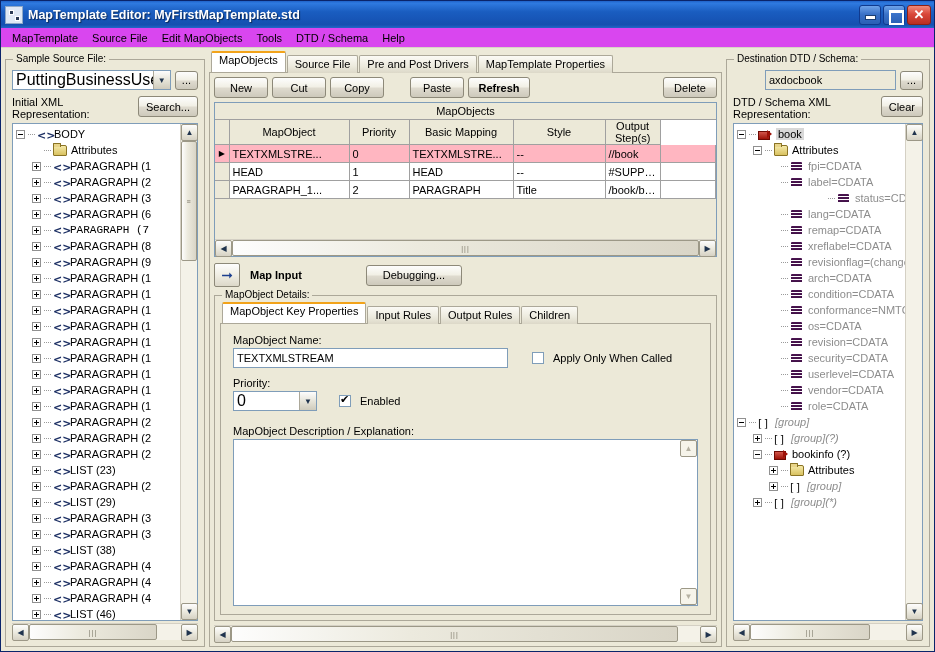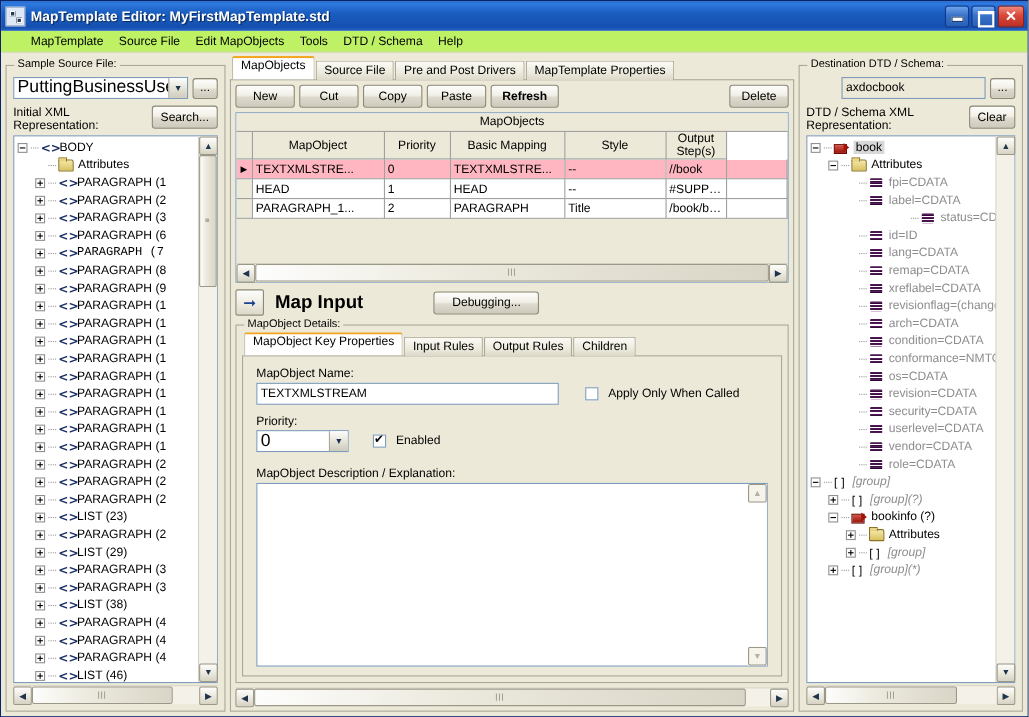--- a/index.html
+++ b/index.html
@@ -65,23 +65,23 @@
     background:transparent; border:2px solid #fff; border-top-width:3px;
   }
   .wb-close::after {
     content:"\2715"; position:absolute; left:0; top:0; right:0;
     text-align:center; color:#fff; font-size:13px; font-weight:bold;
     line-height:18px;
   }
   
   .menubar {
     height: 20px; flex: 0 0 20px;
-    background: #bef264;
+    background: #d946ef;
     display: flex; align-items: center;
-    padding-left: 20px;
+    padding-left: 4px;
     border-bottom: 1px solid #d8d4c4;
   }
   .menu-item { padding: 2px 7px; font-size: 11px; color: #000; white-space: nowrap; }
   
   .body {
     flex: 1 1 auto; display: flex;
     padding: 4px; gap: 4px;
     background: #ece9d8;
     overflow: hidden;
   }
@@ -575,21 +575,21 @@
         <div class="tab">Pre and Post Drivers</div>
         <div class="tab">MapTemplate Properties</div>
       </div>
 
       <div class="tabpanel">
 
         <div class="row" style="margin-bottom:4px;">
           <div class="btn" style="width:54px;">New</div>
           <div class="btn" style="width:54px;">Cut</div>
           <div class="btn" style="width:54px;">Copy</div>
-          <div class="btn" style="width:54px;">Paste</div>
+          <div class="btn" style="width:54px;margin-left:22px;">Paste</div>
           <div class="btn bold" style="width:62px;">Refresh</div>
           <div class="spacer"></div>
           <div class="btn" style="width:54px;">Delete</div>
         </div>
 
         <div class="grid-outer" style="height:155px;">
           <div class="grid-caption">MapObjects</div>
           <table class="grid">
             <colgroup>
               <col style="width:14px">
@@ -646,21 +646,21 @@
               <div class="sb-thumb" style="top:0;bottom:0;left:0;right:0;">
                 <div class="grip">|||</div>
               </div>
             </div>
             <div class="sb-btn">▶</div>
           </div>
         </div>
 
         <div class="row" style="margin:6px 0 4px 0;">
           <div class="arrowbtn">➞</div>
-          <div class="label bold" style="margin-left:6px;font-size:17px;">Map Input</div>
+          <div class="label bold" style="margin-left:6px;font-size:11px;">Map Input</div>
           <div style="width:56px;"></div>
           <div class="btn" style="width:96px;">Debugging...</div>
         </div>
 
         <div class="groupbox" style="margin-top:4px;padding:8px 5px 5px 5px;">
           <div class="gb-title">MapObject Details:</div>
 
           <div class="tabstrip" style="height:19px;">
             <div class="tab active">MapObject Key Properties</div>
             <div class="tab">Input Rules</div>
@@ -759,26 +759,20 @@
               <div class="tnode" style="padding-left: 35px; margin-left: 47px;">
                 <span class="tw"></span>
                 <span class="dots"></span>
                 <span class="ic ic-attr"></span>
                 <span class="tlabel grayed">status=CDATA</span>
               </div>
               <div class="tnode" style="padding-left: 35px;">
                 <span class="tw"></span>
                 <span class="dots"></span>
                 <span class="ic ic-attr"></span>
-                <span class="tlabel grayed">id=ID</span>
-              </div>
-              <div class="tnode" style="padding-left: 35px;">
-                <span class="tw"></span>
-                <span class="dots"></span>
-                <span class="ic ic-attr"></span>
                 <span class="tlabel grayed">lang=CDATA</span>
               </div>
               <div class="tnode" style="padding-left: 35px;">
                 <span class="tw"></span>
                 <span class="dots"></span>
                 <span class="ic ic-attr"></span>
                 <span class="tlabel grayed">remap=CDATA</span>
               </div>
               <div class="tnode" style="padding-left: 35px;">
                 <span class="tw"></span>

